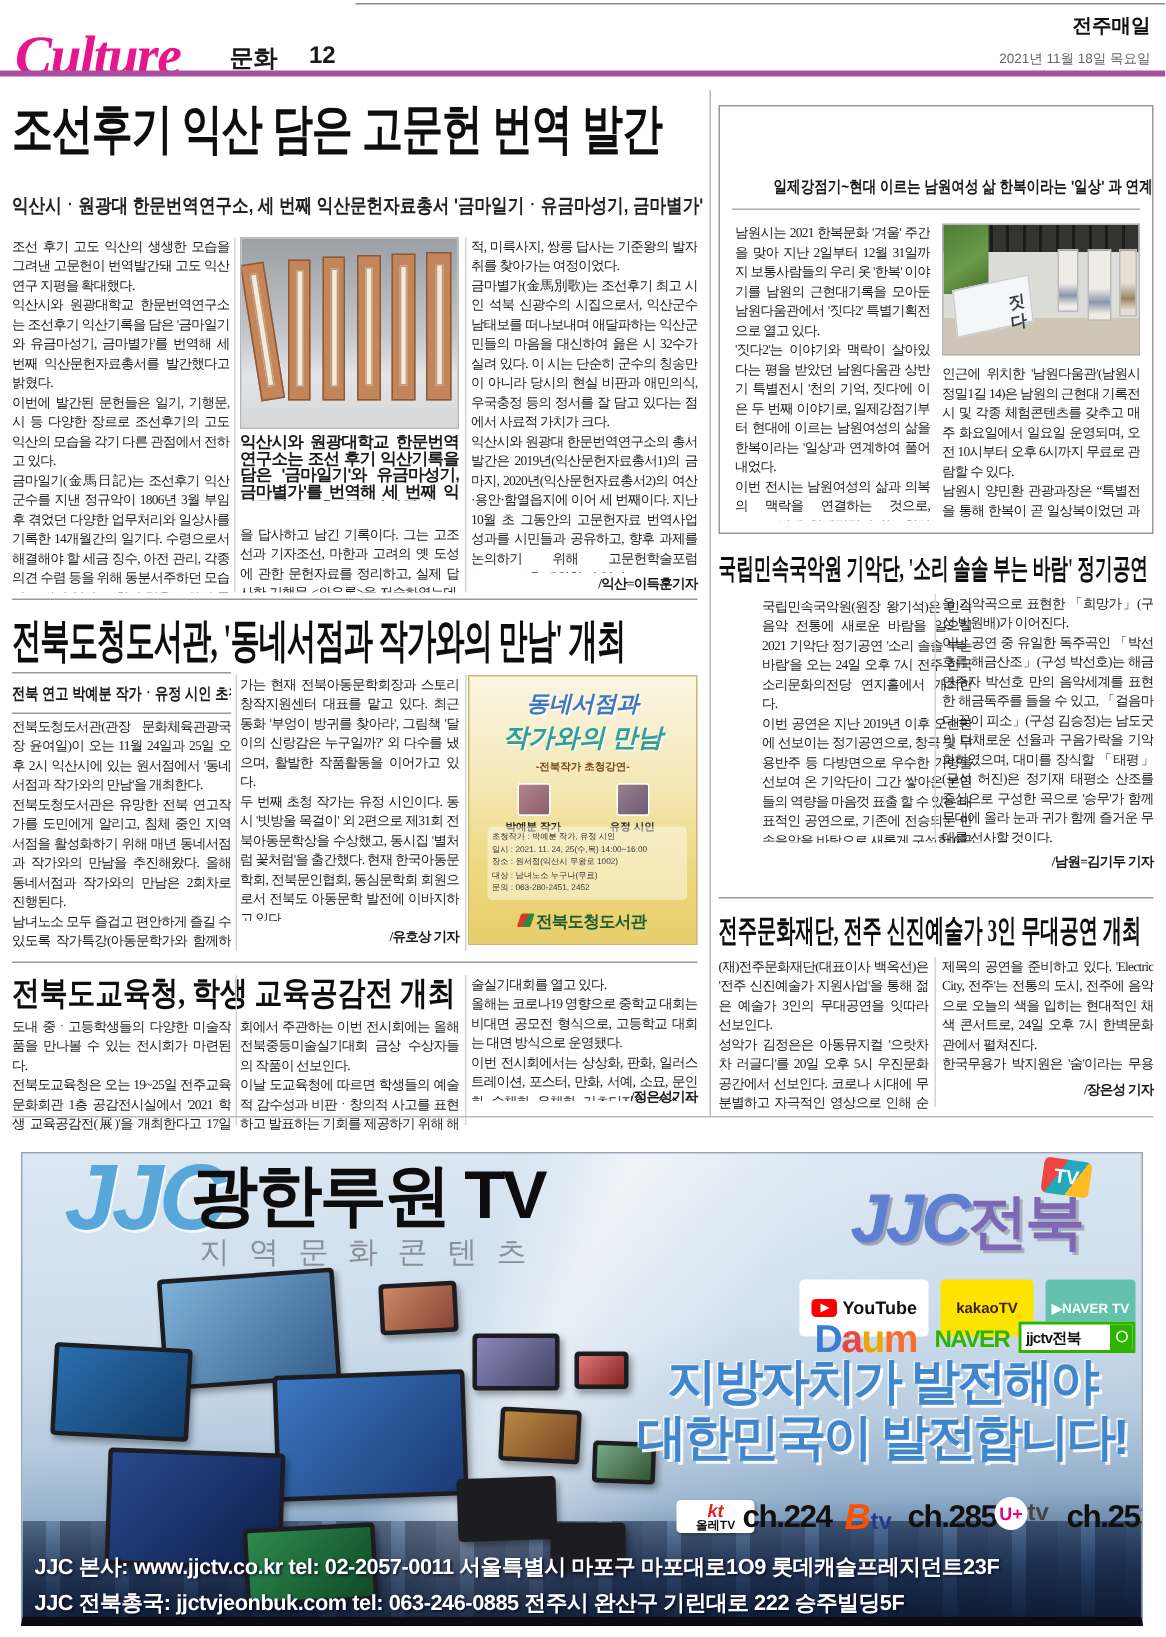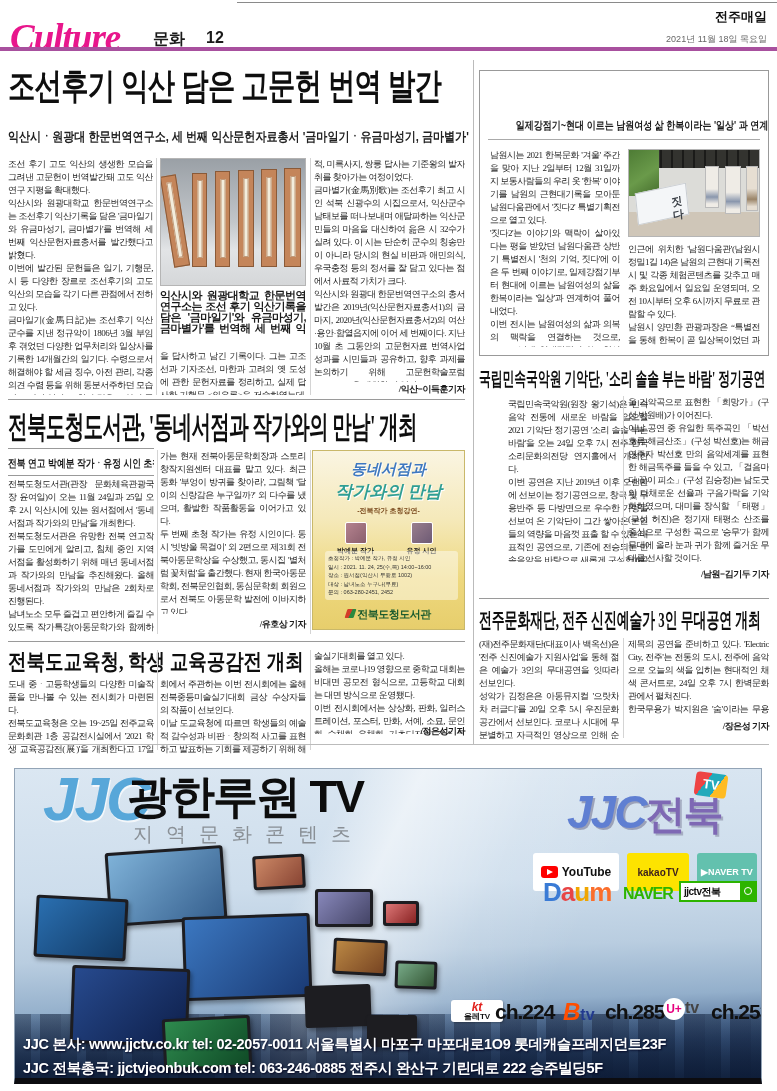--- a/index.html
+++ b/index.html
@@ -335,20 +335,24 @@
     <div class="badge" id="b-kk">kakaoTV</div>
     <div class="badge" id="b-nv">▶NAVER TV</div>
 
     <div id="b-daum"><span style="color:#3a7bd5;">D</span><span style="color:#e84545;">a</span><span style="color:#f0a500;">u</span><span style="color:#fa6e2c;">m</span></div>
     <div id="b-naver">NAVER</div>
     <div id="srch">
       <span class="q">jjctv전북</span>
       <span class="btn"></span>
     </div>
 
+    <div id="slogan">
+      <div>지방자치가 발전해야</div>
+      <div>대한민국이 발전합니다!</div>
+    </div>
 
     <div class="chip" style="left:436px;width:52px;">
       <div style="font-weight:900;font-style:italic;font-size:12px;color:#e1211c;">kt</div>
       <div style="font-weight:bold;font-size:8px;color:#111;">올레TV</div>
     </div>
     <div class="chnum" style="left:480px;">ch.224</div>
     <div class="abs" style="left:548px;top:229px;"><span style="font:italic 900 24px 'Liberation Sans',sans-serif;color:#ff4e00;">B</span><span style="font:900 16px 'Liberation Sans',sans-serif;color:#223a8f;">tv</span></div>
     <div class="chnum" style="left:590px;">ch.285</div>
     <div class="abs" style="left:648px;top:229px;"><span style="display:inline-block;width:22px;height:22px;border-radius:50%;background:#fff;font:900 12px/22px 'Liberation Sans',sans-serif;color:#e6007e;text-align:center;">U+</span><span style="font:900 16px 'Liberation Sans',sans-serif;color:#444;">tv</span></div>
     <div class="chnum" style="left:696px;">ch.253</div>

